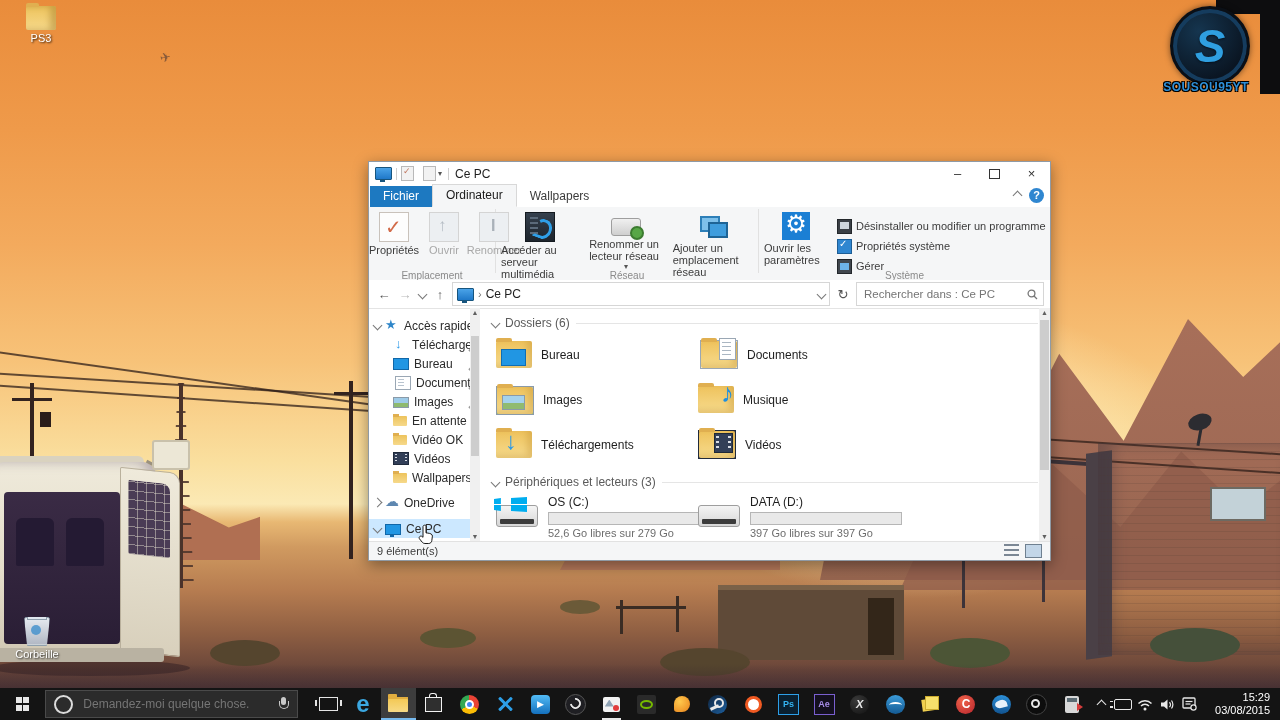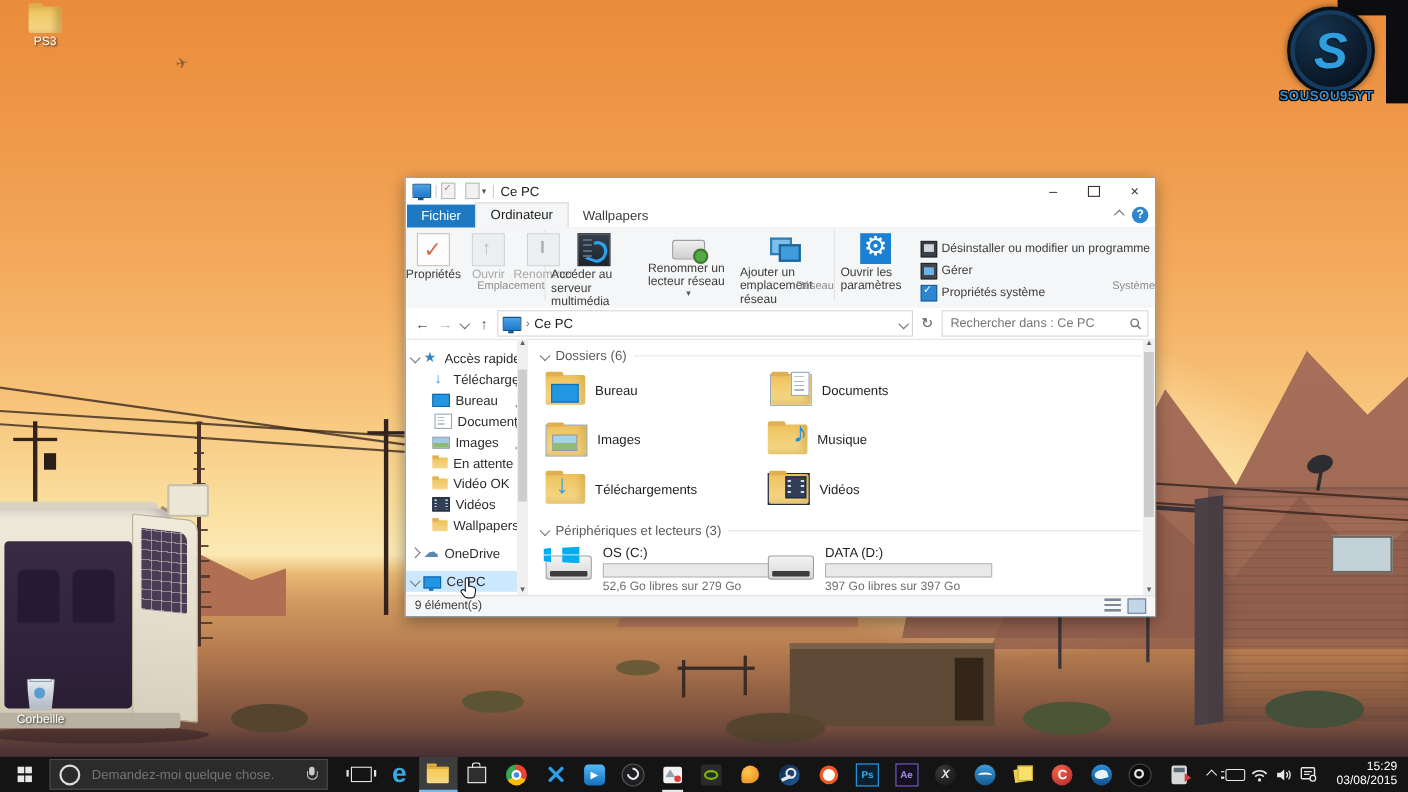--- a/index.html
+++ b/index.html
@@ -119,21 +119,21 @@
   .tab.file{background:#1d79c1;color:#fff;margin-left:1px;}
   .tab.active{background:#f5f6f7;border:1px solid #d8d8d8;border-bottom:1px solid #f5f6f7;color:#1a1a1a;}
   #ribbon-right{position:absolute;right:6px;top:26px;display:flex;align-items:center;gap:8px;}
   .chev{display:inline-block;width:6px;height:6px;border-right:1.4px solid #777;border-bottom:1.4px solid #777;transform:rotate(45deg);}
   .chev.r{transform:rotate(-45deg);}
   .chev.u{transform:rotate(225deg);}
   #help-btn{width:15px;height:15px;border-radius:50%;background:#2f86d0;color:#fff;font-size:11px;font-weight:bold;text-align:center;line-height:15px;}
 
   #ribbon{left:0;top:45px;right:0;height:73px;background:#f5f6f7;border-bottom:1px solid #d8d8d8;display:flex;}
   .rgroup{position:relative;height:100%;display:flex;align-items:flex-start;padding-top:3px;}
-  .rgroup .glabel{position:absolute;bottom:17px;left:0;right:0;text-align:right;font-size:10px;color:#8a8a8a;}
+  .rgroup .glabel{position:absolute;bottom:2px;left:0;right:0;text-align:center;font-size:10px;color:#8a8a8a;}
   .gsep{width:1px;background:#e1e1e1;height:64px;margin-top:2px;}
   .bigbtn{display:flex;flex-direction:column;align-items:center;padding:2px 5px;min-width:40px;}
   .bigbtn .blabel{margin-top:2px;font-size:11px;line-height:12px;color:#3c3c3c;}
   .bigbtn.disabled .blabel{color:#a8a8a8;}
   .ribicon{width:28px;height:28px;position:relative;}
   
   .ri-props{background:#fdfdfd;border:1px solid #c9c2bb;}
   .ri-props::after{content:"✓";position:absolute;left:5px;top:2px;font-size:20px;color:#d26b4a;font-weight:bold;}
   .ri-open{background:#eceff2;border:1px solid #d4d4d4;}
   .ri-open::after{content:"↑";position:absolute;left:8px;top:3px;font-size:17px;color:#b5bcc4;font-weight:bold;}
@@ -461,26 +461,26 @@
       <div class="bigbtn" style="max-width:64px;">
         <span class="ribicon ri-settings"></span>
         <span class="blabel">Ouvrir les paramètres</span>
       </div>
       <div style="display:flex;flex-direction:column;margin-top:6px;margin-left:4px;">
         <div class="smallrow">
           <span class="sic si-program"></span>
           <span class="slabel">Désinstaller ou modifier un programme</span>
         </div>
         <div class="smallrow">
+          <span class="sic si-sysprops"></span>
+          <span class="slabel">Propriétés système</span>
+        </div>
+        <div class="smallrow">
           <span class="sic si-manage"></span>
           <span class="slabel">Gérer</span>
-        </div>
-        <div class="smallrow">
-          <span class="sic si-sysprops"></span>
-          <span class="slabel">Propriétés système</span>
         </div>
       </div>
       <div class="glabel">Système</div>
     </div>
   </div>
 
   <div id="addrbar" class="abs">
     <span class="navarr">←</span>
     <span class="navarr dis">→</span>
     <span class="chev" style="margin:0 2px;"></span>

